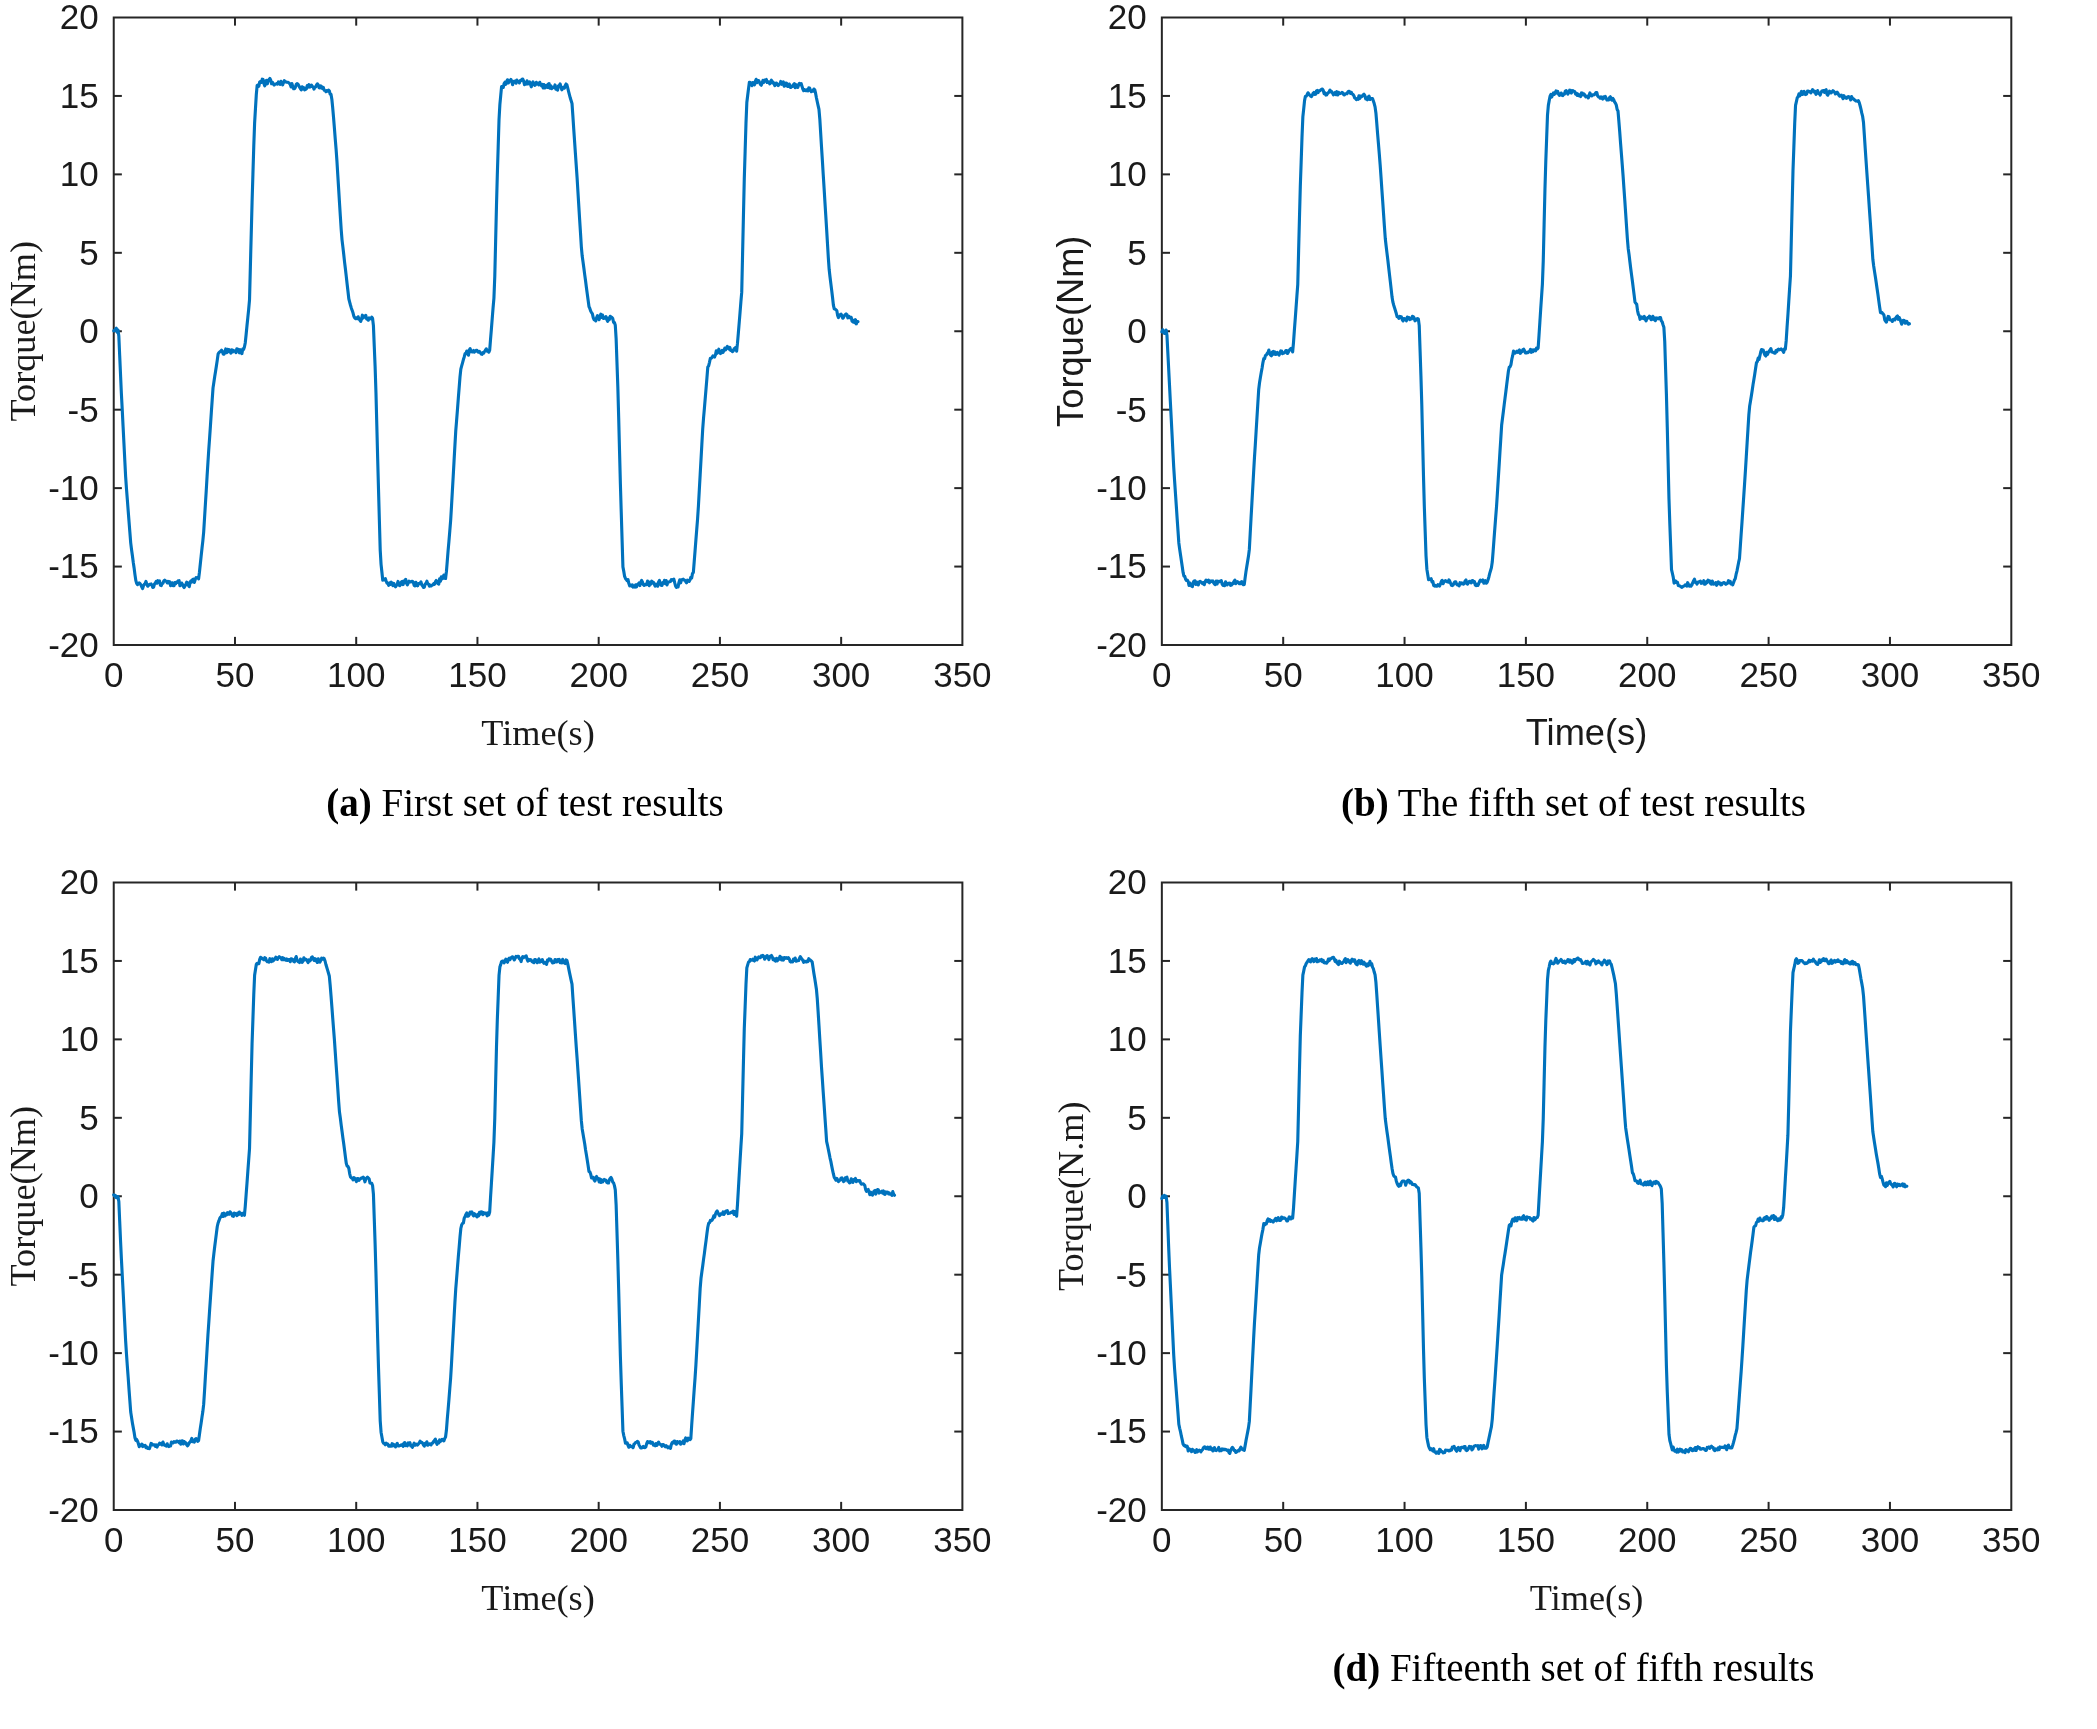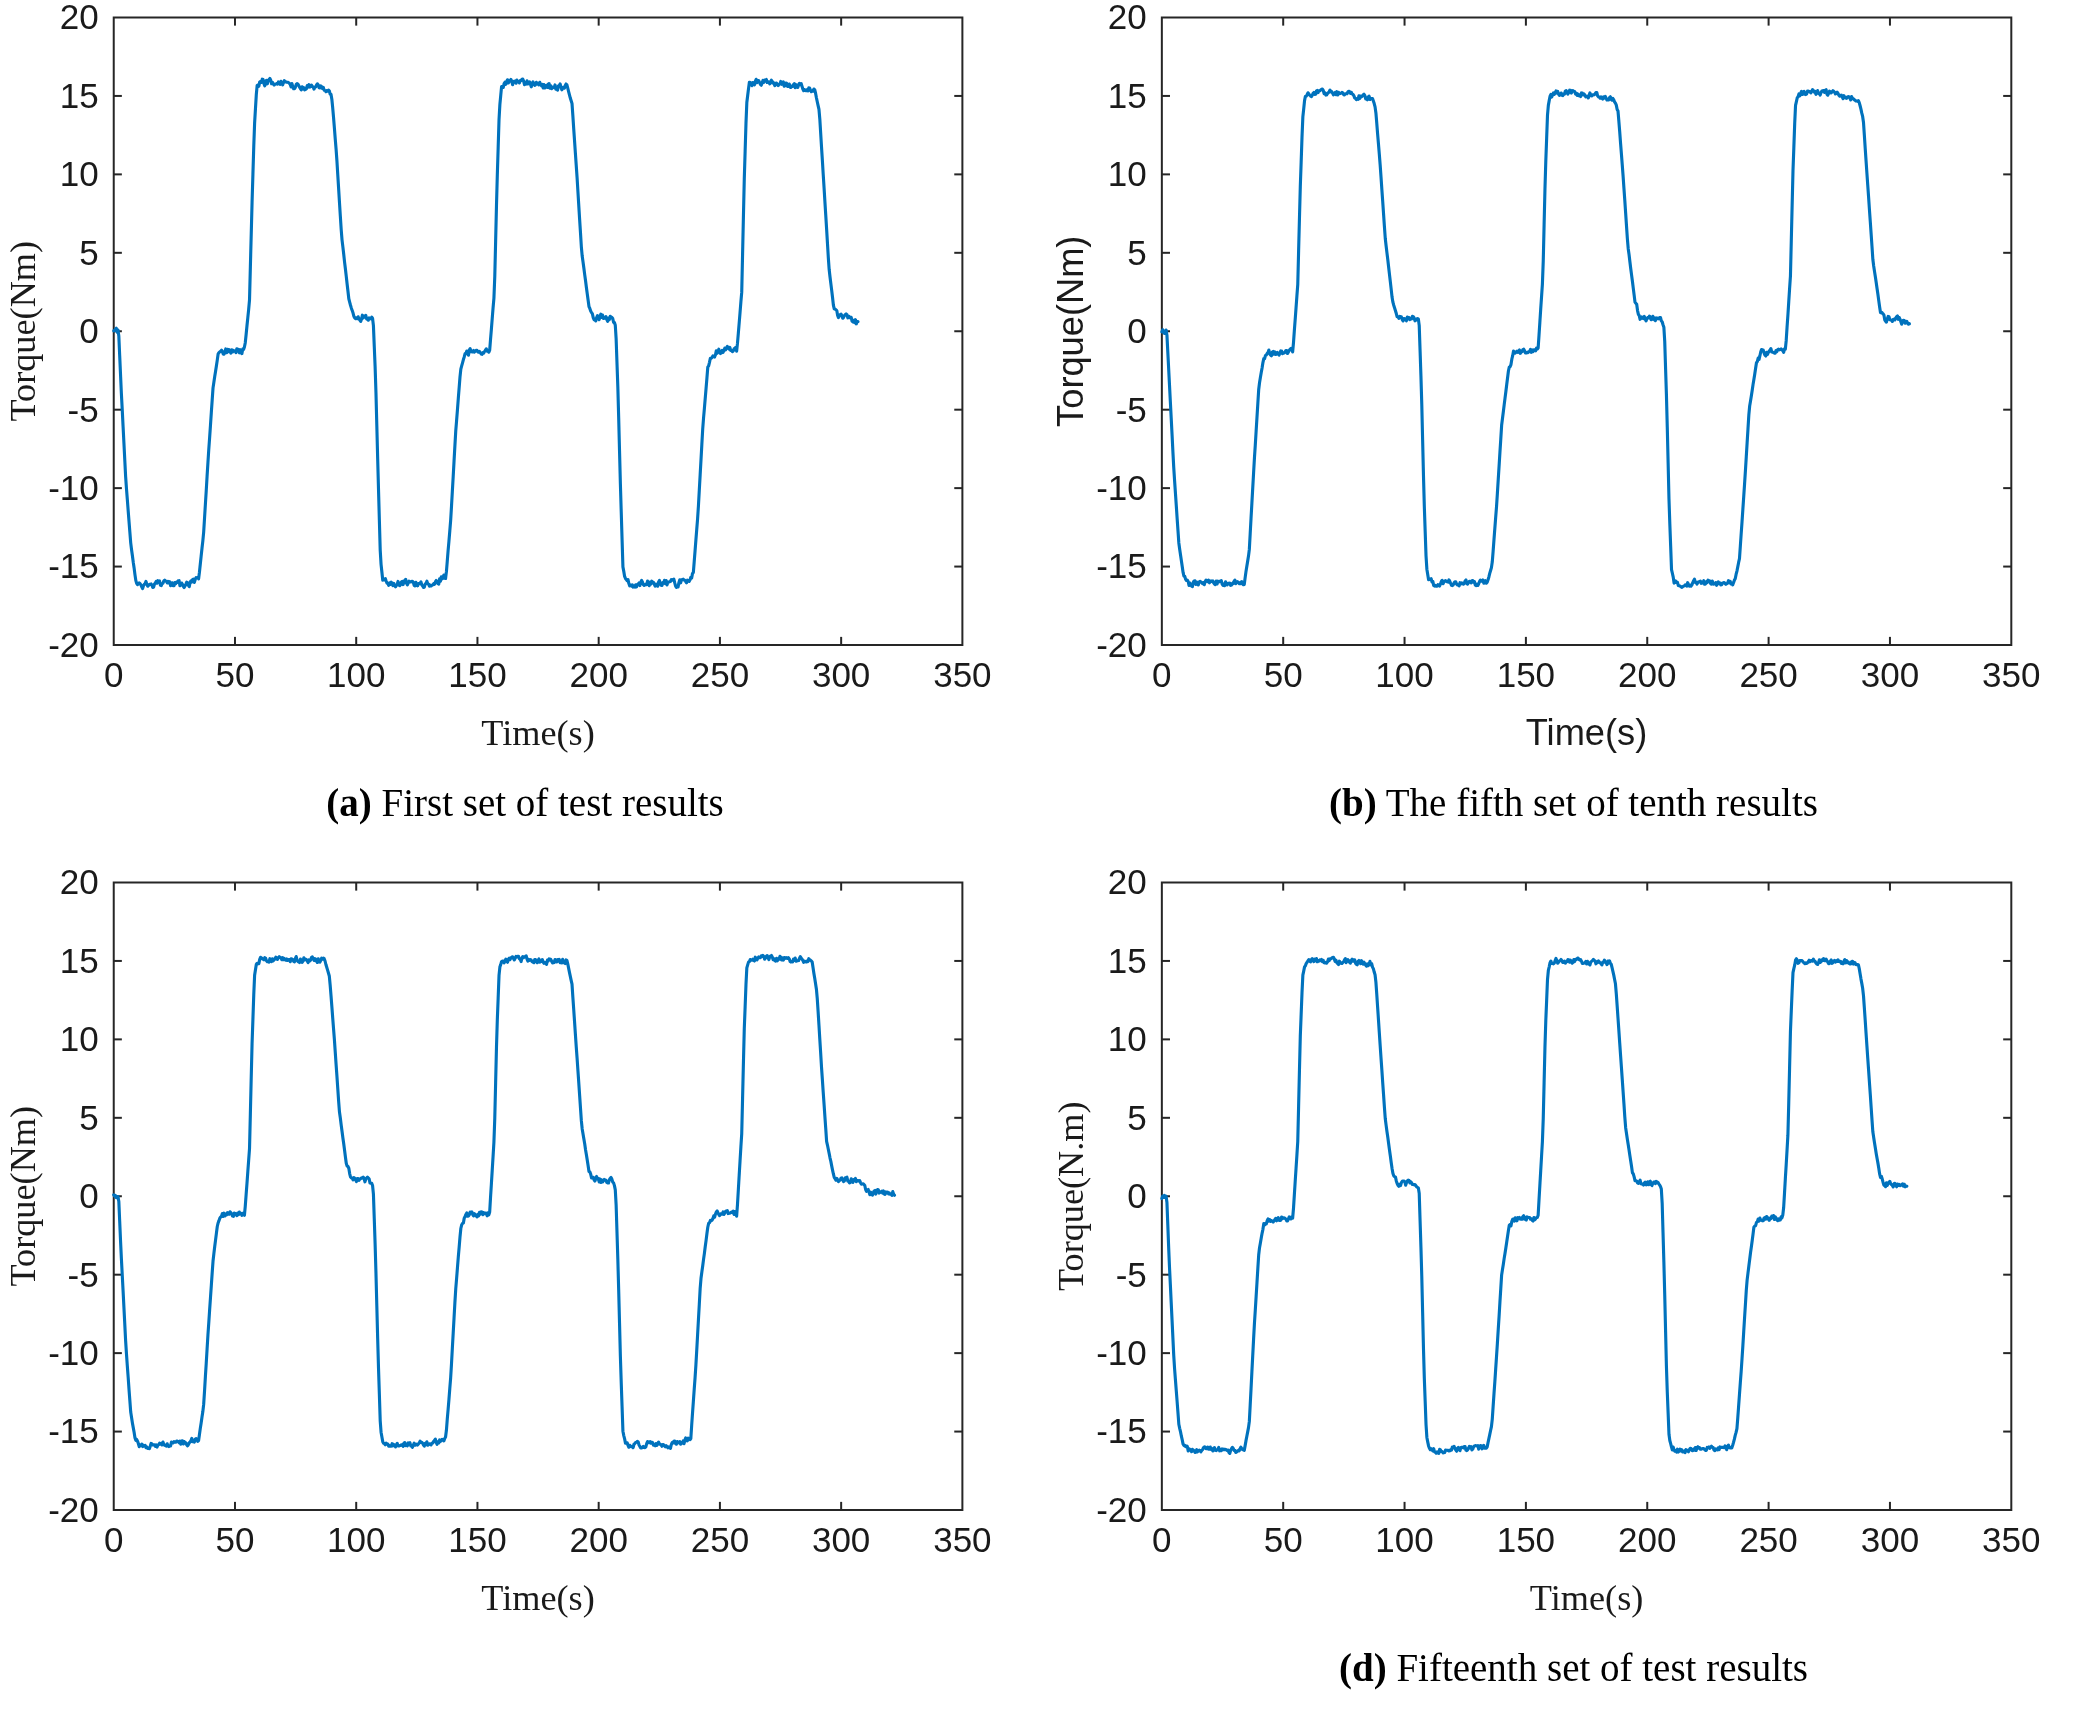--- a/index.html
+++ b/index.html
@@ -162,21 +162,21 @@
           <line x1="182" y1="153.5" x2="195" y2="153.5" stroke="#262626" stroke-width="3.2"></line>
           <line x1="1540" y1="153.5" x2="1527" y2="153.5" stroke="#262626" stroke-width="3.2"></line>
           <text x="158" y="172.5" text-anchor="end" font-family="&quot;Liberation Sans&quot;, sans-serif" font-size="56" fill="#1a1a1a">15</text>
           <text x="158" y="47" text-anchor="end" font-family="&quot;Liberation Sans&quot;, sans-serif" font-size="56" fill="#1a1a1a">20</text>
           <text x="861" y="1192" text-anchor="middle" font-family="&quot;Liberation Sans&quot;, sans-serif" font-size="58" fill="#1a1a1a">Time(s)</text>
           <text x="56" y="530" text-anchor="middle" transform="rotate(-90 56 530)" font-family="&quot;Liberation Sans&quot;, sans-serif" font-size="58" fill="#1a1a1a">Torque(Nm)</text>
           <path d="M182.00 530.98L183.36 527.61L184.72 530.49L186.07 533.60L187.43 532.46L188.79 528.14L190.15 536.26L191.51 563.08L192.86 589.24L194.22 615.77L195.58 642.35L196.94 668.49L198.30 694.86L199.65 722.20L201.01 747.71L202.37 769.05L203.73 789.06L205.09 808.94L206.44 829.45L207.80 848.93L209.16 868.73L210.52 878.68L211.88 888.12L213.23 897.23L214.59 906.44L215.95 915.87L217.31 921.96L218.67 922.09L220.02 927.02L221.38 928.73L222.74 928.27L224.10 930.37L225.46 936.81L226.81 932.91L228.17 935.15L229.53 937.86L230.89 938.44L232.25 931.62L233.60 929.47L234.96 929.18L236.32 935.24L237.68 931.25L239.04 933.55L240.39 935.80L241.75 930.80L243.11 930.02L244.47 931.02L245.83 932.36L247.18 933.83L248.54 932.12L249.90 935.52L251.26 930.39L252.62 928.24L253.97 929.65L255.33 930.66L256.69 928.14L258.05 932.56L259.41 929.80L260.76 929.46L262.12 930.61L263.48 929.42L264.84 932.48L266.20 934.41L267.55 935.45L268.91 929.68L270.27 934.36L271.63 929.81L272.99 931.13L274.34 930.10L275.70 929.65L277.06 929.13L278.42 934.70L279.78 936.63L281.13 934.55L282.49 937.01L283.85 930.90L285.21 934.87L286.57 935.70L287.92 933.25L289.28 933.74L290.64 932.84L292.00 936.63L293.36 935.97L294.71 933.36L296.07 933.95L297.43 930.21L298.79 928.20L300.15 933.94L301.50 932.06L302.86 930.57L304.22 932.08L305.58 933.75L306.94 933.91L308.29 931.33L309.65 930.73L311.01 934.46L312.37 935.50L313.73 935.09L315.08 925.01L316.44 915.02L317.80 906.27L319.16 898.21L320.52 889.76L321.87 879.04L323.23 854.05L324.59 829.01L325.95 805.11L327.31 780.71L328.66 756.76L330.02 733.11L331.38 712.10L332.74 689.60L334.10 667.48L335.45 645.59L336.81 623.66L338.17 612.45L339.53 603.90L340.89 596.11L342.24 588.69L343.60 580.08L344.96 573.75L346.32 573.77L347.68 568.56L349.03 568.03L350.39 565.43L351.75 563.95L353.11 560.11L354.47 566.46L355.82 568.08L357.18 569.26L358.54 563.27L359.90 562.37L361.26 566.82L362.61 563.17L363.97 567.13L365.33 565.98L366.69 563.98L368.05 566.42L369.40 568.24L370.76 564.86L372.12 561.47L373.48 561.70L374.84 565.84L376.19 565.36L377.55 564.66L378.91 563.56L380.27 560.74L381.63 560.75L382.98 565.64L384.34 563.24L385.70 560.46L387.06 558.54L388.42 557.40L389.77 559.24L391.13 563.09L392.49 547.77L393.85 528.58L395.21 510.78L396.56 492.05L397.92 473.49L399.28 455.51L400.64 401.63L402.00 349.13L403.35 298.33L404.71 259.48L406.07 219.43L407.43 186.91L408.79 174.10L410.14 161.00L411.50 154.00L412.86 153.82L414.22 151.51L415.58 148.43L416.93 149.98L418.29 152.29L419.65 153.51L421.01 154.67L422.37 152.52L423.72 149.43L425.08 148.00L426.44 151.10L427.80 150.81L429.16 145.68L430.51 144.53L431.87 148.19L433.23 145.48L434.59 145.23L435.95 143.94L437.30 143.06L438.66 142.42L440.02 144.57L441.38 149.92L442.74 148.29L444.09 152.11L445.45 151.85L446.81 149.48L448.17 148.39L449.53 146.58L450.88 144.14L452.24 147.13L453.60 146.72L454.96 148.87L456.32 151.83L457.67 150.05L459.03 148.00L460.39 151.52L461.75 146.66L463.11 151.90L464.46 147.66L465.82 149.90L467.18 149.64L468.54 148.95L469.90 147.84L471.25 148.52L472.61 151.55L473.97 151.92L475.33 150.03L476.69 149.94L478.04 149.96L479.40 147.13L480.76 145.95L482.12 146.70L483.48 149.38L484.83 147.72L486.19 150.26L487.55 150.92L488.91 153.01L490.27 156.55L491.62 157.40L492.98 159.35L494.34 157.98L495.70 158.90L497.06 153.38L498.41 157.72L499.77 153.76L501.13 154.89L502.49 153.70L503.85 151.97L505.20 150.72L506.56 152.96L507.92 158.19L509.28 157.75L510.64 159.69L511.99 154.75L513.35 153.92L514.71 159.17L516.07 157.91L517.43 157.66L518.78 157.60L520.14 161.59L521.50 165.77L522.86 171.01L524.22 180.67L525.57 196.85L526.93 214.18L528.29 230.37L529.65 246.53L531.01 263.73L532.36 282.85L533.72 302.98L535.08 322.36L536.44 342.22L537.80 362.30L539.15 381.18L540.51 393.12L541.87 404.54L543.23 415.64L544.59 427.56L545.94 439.49L547.30 450.93L548.66 463.06L550.02 475.28L551.38 483.47L552.73 488.45L554.09 492.63L555.45 497.25L556.81 501.67L558.17 506.84L559.52 506.79L560.88 509.36L562.24 506.31L563.60 507.10L564.96 506.99L566.31 511.44L567.67 513.64L569.03 509.70L570.39 509.98L571.75 510.58L573.10 513.20L574.46 507.24L575.82 510.08L577.18 508.09L578.54 511.26L579.89 510.32L581.25 510.44L582.61 506.13L583.97 506.77L585.33 508.73L586.68 513.36L588.04 512.03L589.40 510.78L590.76 509.63L592.12 510.57L593.47 521.02L594.83 561.02L596.19 601.45L597.55 647.01L598.91 704.50L600.26 761.02L601.62 810.45L602.98 850.28L604.34 889.38L605.70 910.63L607.05 919.11L608.41 927.55L609.77 926.47L611.13 926.99L612.49 926.02L613.84 931.10L615.20 930.18L616.56 936.66L617.92 937.70L619.28 936.50L620.63 938.08L621.99 938.02L623.35 935.46L624.71 936.05L626.07 937.61L627.42 934.34L628.78 930.27L630.14 928.47L631.50 933.97L632.86 931.15L634.21 929.92L635.57 928.94L636.93 930.15L638.29 930.95L639.65 931.45L641.00 927.76L642.36 930.09L643.72 933.40L645.08 936.40L646.44 936.97L647.79 935.93L649.15 932.53L650.51 931.01L651.87 931.04L653.23 934.51L654.58 935.93L655.94 935.33L657.30 937.55L658.66 932.23L660.02 934.19L661.37 932.69L662.73 933.16L664.09 934.66L665.45 933.70L666.81 929.51L668.16 928.00L669.52 933.60L670.88 934.62L672.24 931.45L673.60 930.04L674.95 930.70L676.31 932.71L677.67 929.16L679.03 928.87L680.39 931.50L681.74 930.68L683.10 936.37L684.46 937.07L685.82 934.79L687.18 936.65L688.53 934.09L689.89 930.53L691.25 928.04L692.61 929.91L693.97 929.96L695.32 927.98L696.68 933.03L698.04 932.73L699.40 928.96L700.76 933.17L702.11 931.62L703.47 927.58L704.83 923.09L706.19 917.48L707.55 912.75L708.90 908.23L710.26 898.88L711.62 881.82L712.98 863.39L714.34 845.32L715.69 827.92L717.05 810.48L718.41 789.43L719.77 767.35L721.13 745.71L722.48 723.77L723.84 702.52L725.20 680.45L726.56 669.59L727.92 658.73L729.27 647.89L730.63 637.06L731.99 626.49L733.35 615.27L734.71 604.34L736.06 593.60L737.42 587.38L738.78 586.59L740.14 583.36L741.50 574.72L742.85 569.19L744.21 561.76L745.57 564.06L746.93 564.98L748.29 563.17L749.64 562.03L751.00 563.93L752.36 561.76L753.72 560.00L755.08 565.34L756.43 563.48L757.79 562.62L759.15 559.36L760.51 558.77L761.87 561.30L763.22 564.72L764.58 564.82L765.94 563.53L767.30 564.07L768.66 562.32L770.01 562.57L771.37 559.00L772.73 563.74L774.09 559.83L775.45 562.61L776.80 559.64L778.16 560.26L779.52 561.22L780.88 557.05L782.24 558.67L783.59 556.57L784.95 536.44L786.31 515.78L787.67 494.75L789.03 474.73L790.38 454.58L791.74 417.49L793.10 359.81L794.46 303.31L795.82 257.53L797.17 221.25L798.53 184.14L799.89 168.63L801.25 161.04L802.61 153.91L803.96 151.19L805.32 155.25L806.68 151.87L808.04 148.76L809.40 151.05L810.75 149.05L812.11 145.50L813.47 148.85L814.83 146.26L816.19 150.47L817.54 152.52L818.90 151.90L820.26 148.83L821.62 152.35L822.98 152.89L824.33 150.08L825.69 150.67L827.05 145.65L828.41 144.89L829.77 148.32L831.12 150.53L832.48 148.20L833.84 144.27L835.20 144.53L836.56 149.00L837.91 145.21L839.27 145.04L840.63 146.26L841.99 146.31L843.35 150.55L844.70 148.93L846.06 152.77L847.42 150.54L848.78 153.18L850.14 152.58L851.49 154.48L852.85 148.66L854.21 149.01L855.57 151.63L856.93 150.33L858.28 152.27L859.64 154.87L861.00 153.98L862.36 154.11L863.72 156.62L865.07 152.52L866.43 148.57L867.79 153.29L869.15 153.36L870.51 151.88L871.86 151.86L873.22 151.69L874.58 150.36L875.94 147.98L877.30 147.95L878.65 153.26L880.01 155.10L881.37 155.34L882.73 157.06L884.09 154.85L885.44 156.83L886.80 158.61L888.16 155.01L889.52 156.77L890.88 154.23L892.23 157.13L893.59 160.01L894.95 159.50L896.31 159.93L897.67 156.19L899.02 154.83L900.38 159.33L901.74 160.33L903.10 157.57L904.46 159.78L905.81 163.18L907.17 165.05L908.53 168.19L909.89 175.25L911.25 177.68L912.60 193.65L913.96 210.72L915.32 228.88L916.68 246.25L918.04 263.67L919.39 281.80L920.75 301.33L922.11 320.57L923.47 340.95L924.83 361.39L926.18 381.32L927.54 397.54L928.90 407.18L930.26 418.76L931.62 430.04L932.97 440.19L934.33 450.40L935.69 461.35L937.05 472.18L938.41 483.43L939.76 485.24L941.12 486.90L942.48 496.91L943.84 502.96L945.20 505.02L946.55 510.87L947.91 509.09L949.27 507.22L950.63 509.16L951.99 509.64L953.34 506.33L954.70 510.47L956.06 513.37L957.42 509.84L958.78 508.19L960.13 508.80L961.49 505.74L962.85 507.26L964.21 511.57L965.57 511.02L966.92 506.16L968.28 508.24L969.64 511.73L971.00 513.03L972.36 508.71L973.71 509.72L975.07 508.99L976.43 510.15L977.79 507.99L979.15 507.92L980.50 513.31L981.86 514.74L983.22 519.65L984.58 523.61L985.94 546.23L987.29 589.09L988.65 631.39L990.01 683.41L991.37 740.42L992.73 798.12L994.08 837.99L995.44 874.27L996.80 911.40L998.16 917.23L999.52 923.42L1000.87 932.98L1002.23 931.98L1003.59 929.62L1004.95 932.09L1006.31 931.83L1007.66 936.90L1009.02 937.26L1010.38 937.63L1011.74 938.50L1013.10 939.74L1014.45 938.94L1015.81 937.95L1017.17 937.43L1018.53 935.82L1019.89 935.96L1021.24 937.92L1022.60 932.32L1023.96 935.47L1025.32 937.72L1026.68 936.28L1028.03 937.67L1029.39 936.11L1030.75 932.10L1032.11 929.22L1033.47 926.76L1034.82 931.76L1036.18 931.44L1037.54 934.58L1038.90 932.14L1040.26 930.71L1041.61 930.52L1042.97 929.82L1044.33 933.45L1045.69 931.92L1047.05 933.09L1048.40 929.13L1049.76 934.85L1051.12 934.05L1052.48 931.19L1053.84 931.99L1055.19 928.18L1056.55 930.70L1057.91 929.39L1059.27 933.61L1060.63 934.63L1061.98 929.62L1063.34 934.63L1064.70 934.41L1066.06 934.35L1067.42 932.24L1068.77 936.57L1070.13 933.41L1071.49 931.04L1072.85 933.77L1074.21 932.66L1075.56 935.78L1076.92 935.57L1078.28 932.86L1079.64 932.65L1081.00 931.97L1082.35 933.70L1083.71 934.87L1085.07 933.88L1086.43 932.99L1087.79 929.04L1089.14 932.24L1090.50 930.13L1091.86 934.42L1093.22 932.52L1094.58 935.71L1095.93 932.34L1097.29 928.24L1098.65 925.95L1100.01 919.17L1101.37 913.78L1102.72 906.99L1104.08 899.91L1105.44 893.81L1106.80 873.98L1108.16 854.00L1109.51 834.85L1110.87 814.54L1112.23 794.77L1113.59 774.18L1114.95 753.02L1116.30 730.95L1117.66 708.51L1119.02 686.51L1120.38 664.12L1121.74 649.62L1123.09 641.71L1124.45 633.17L1125.81 624.29L1127.17 614.97L1128.53 606.79L1129.88 598.36L1131.24 589.34L1132.60 580.37L1133.96 578.48L1135.32 573.07L1136.67 575.22L1138.03 569.57L1139.39 563.18L1140.75 559.23L1142.11 560.36L1143.46 560.23L1144.82 565.06L1146.18 568.21L1147.54 569.55L1148.90 563.65L1150.25 567.19L1151.61 563.95L1152.97 561.77L1154.33 560.17L1155.69 557.72L1157.04 563.21L1158.40 563.38L1159.76 563.95L1161.12 564.94L1162.48 565.12L1163.83 560.95L1165.19 562.45L1166.55 559.37L1167.91 558.70L1169.27 559.74L1170.62 559.32L1171.98 558.18L1173.34 559.42L1174.70 561.07L1176.06 563.80L1177.41 558.32L1178.77 558.69L1180.13 545.12L1181.49 523.89L1182.85 504.31L1184.20 483.08L1185.56 461.90L1186.92 441.63L1188.28 384.77L1189.64 328.20L1190.99 273.24L1192.35 236.20L1193.71 198.01L1195.07 168.57L1196.43 162.50L1197.78 156.38L1199.14 154.76L1200.50 150.30L1201.86 153.48L1203.22 149.49L1204.57 146.22L1205.93 151.17L1207.29 146.85L1208.65 146.05L1210.01 150.92L1211.36 151.34L1212.72 150.29L1214.08 145.80L1215.44 145.87L1216.80 146.69L1218.15 146.56L1219.51 148.63L1220.87 146.18L1222.23 143.34L1223.59 144.87L1224.94 147.34L1226.30 146.32L1227.66 151.00L1229.02 149.19L1230.38 144.97L1231.73 149.47L1233.09 148.82L1234.45 152.18L1235.81 148.19L1237.17 145.78L1238.52 145.39L1239.88 144.98L1241.24 147.71L1242.60 144.53L1243.96 143.55L1245.31 150.63L1246.67 152.29L1248.03 149.48L1249.39 145.86L1250.75 148.12L1252.10 148.77L1253.46 146.71L1254.82 145.08L1256.18 146.55L1257.54 147.64L1258.89 150.30L1260.25 149.37L1261.61 147.47L1262.97 149.49L1264.33 152.44L1265.68 153.90L1267.04 152.51L1268.40 152.31L1269.76 155.31L1271.12 157.91L1272.47 153.05L1273.83 155.94L1275.19 156.88L1276.55 157.35L1277.91 155.09L1279.26 154.57L1280.62 154.71L1281.98 157.26L1283.34 159.92L1284.70 154.62L1286.05 157.10L1287.41 158.12L1288.77 159.23L1290.13 160.49L1291.49 161.41L1292.84 161.77L1294.20 162.16L1295.56 161.10L1296.92 164.08L1298.28 169.20L1299.63 174.65L1300.99 181.11L1302.35 186.35L1303.71 196.01L1305.07 216.29L1306.42 236.88L1307.78 257.00L1309.14 276.80L1310.50 296.26L1311.86 315.55L1313.21 335.60L1314.57 354.81L1315.93 374.74L1317.29 394.38L1318.65 414.89L1320.00 425.56L1321.36 434.61L1322.72 443.33L1324.08 452.51L1325.44 461.98L1326.79 471.29L1328.15 481.44L1329.51 491.27L1330.87 500.16L1332.23 499.33L1333.58 500.49L1334.94 502.33L1336.30 503.69L1337.66 511.70L1339.02 513.90L1340.37 515.48L1341.73 510.30L1343.09 506.21L1344.45 506.81L1345.81 511.66L1347.16 511.86L1348.52 512.60L1349.88 514.29L1351.24 511.13L1352.60 510.61L1353.95 511.84L1355.31 508.79L1356.67 506.58L1358.03 505.46L1359.39 510.91L1360.74 507.91L1362.10 510.70L1363.46 514.65L1364.82 518.66L1366.18 513.53L1367.53 512.42L1368.89 512.77L1370.25 517.12L1371.61 516.73L1372.97 514.07L1374.32 516.97L1375.68 518.69L1377.04 517.99" fill="none" stroke="#0072BD" stroke-width="5" stroke-linejoin="round" stroke-linecap="round"></path>
         </svg>
       </div>
     <div class="panel-caption">
-      <span class="cap-letter">(b)</span><span> </span><span>The fifth set of tenth results</span>
+      <span class="cap-letter">(b)</span><span> </span><span>The fifth set of test results</span>
     </div>
   </div>
 
   <div class="panel">
     <div class="plot-holder">
         <svg viewBox="0 0 1677 1240" preserveAspectRatio="none">
           <rect x="182" y="28" width="1358" height="1004" fill="none" stroke="#262626" stroke-width="3.2"></rect>
           <text x="182" y="1100" text-anchor="middle" font-family="&quot;Liberation Sans&quot;, sans-serif" font-size="56" fill="#1a1a1a">0</text>
           <line x1="376" y1="1032" x2="376" y2="1019" stroke="#262626" stroke-width="3.2"></line>
           <line x1="376" y1="28" x2="376" y2="41" stroke="#262626" stroke-width="3.2"></line>
@@ -273,18 +273,18 @@
           <line x1="182" y1="153.5" x2="195" y2="153.5" stroke="#262626" stroke-width="3.2"></line>
           <line x1="1540" y1="153.5" x2="1527" y2="153.5" stroke="#262626" stroke-width="3.2"></line>
           <text x="158" y="172.5" text-anchor="end" font-family="&quot;Liberation Sans&quot;, sans-serif" font-size="56" fill="#1a1a1a">15</text>
           <text x="158" y="47" text-anchor="end" font-family="&quot;Liberation Sans&quot;, sans-serif" font-size="56" fill="#1a1a1a">20</text>
           <text x="861" y="1192" text-anchor="middle" font-family="&quot;Liberation Serif&quot;, serif" font-size="58" fill="#1a1a1a">Time(s)</text>
           <text x="56" y="530" text-anchor="middle" transform="rotate(-90 56 530)" font-family="&quot;Liberation Serif&quot;, serif" font-size="58" fill="#1a1a1a">Torque(N.m)</text>
           <path d="M182.00 533.64L183.36 529.82L184.72 531.87L186.07 528.77L187.43 531.61L188.79 529.96L190.15 539.98L191.51 575.37L192.86 611.09L194.22 643.17L195.58 671.11L196.94 699.75L198.30 727.76L199.65 756.15L201.01 784.51L202.37 805.96L203.73 823.97L205.09 841.49L206.44 858.80L207.80 876.75L209.16 894.80L210.52 901.37L211.88 907.06L213.23 913.96L214.59 919.83L215.95 926.51L217.31 928.93L218.67 928.70L220.02 930.76L221.38 929.59L222.74 930.33L224.10 937.35L225.46 933.81L226.81 935.23L228.17 936.28L229.53 938.69L230.89 934.90L232.25 936.12L233.60 937.12L234.96 939.88L236.32 939.61L237.68 935.57L239.04 938.88L240.39 937.38L241.75 936.31L243.11 936.92L244.47 938.96L245.83 936.57L247.18 935.45L248.54 932.17L249.90 931.08L251.26 931.23L252.62 933.86L253.97 933.90L255.33 931.48L256.69 934.69L258.05 934.73L259.41 931.25L260.76 935.19L262.12 934.41L263.48 937.56L264.84 933.02L266.20 932.30L267.55 936.56L268.91 937.02L270.27 935.62L271.63 934.78L272.99 931.92L274.34 937.35L275.70 934.98L277.06 937.14L278.42 934.20L279.78 935.50L281.13 934.63L282.49 935.57L283.85 934.89L285.21 935.67L286.57 936.92L287.92 936.33L289.28 940.06L290.64 941.45L292.00 936.38L293.36 933.81L294.71 931.78L296.07 933.16L297.43 936.66L298.79 936.44L300.15 939.89L301.50 939.43L302.86 937.62L304.22 936.60L305.58 937.45L306.94 934.35L308.29 931.59L309.65 933.39L311.01 935.45L312.37 934.38L313.73 936.57L315.08 929.43L316.44 921.43L317.80 914.40L319.16 907.47L320.52 900.19L321.87 890.25L323.23 864.40L324.59 838.12L325.95 810.91L327.31 784.64L328.66 758.62L330.02 733.54L331.38 712.41L332.74 690.08L334.10 668.01L335.45 645.83L336.81 623.98L338.17 612.30L339.53 604.67L340.89 596.83L342.24 589.29L343.60 582.91L344.96 573.77L346.32 575.95L347.68 573.48L349.03 574.07L350.39 569.13L351.75 566.38L353.11 569.67L354.47 567.24L355.82 570.16L357.18 569.03L358.54 569.80L359.90 571.32L361.26 569.32L362.61 567.25L363.97 565.26L365.33 569.29L366.69 566.33L368.05 564.15L369.40 568.65L370.76 568.77L372.12 568.34L373.48 563.23L374.84 565.70L376.19 564.44L377.55 564.66L378.91 565.16L380.27 566.56L381.63 569.32L382.98 569.38L384.34 566.27L385.70 562.96L387.06 565.82L388.42 566.36L389.77 562.80L391.13 565.05L392.49 549.13L393.85 527.33L395.21 505.99L396.56 485.23L397.92 464.22L399.28 442.43L400.64 385.77L402.00 328.25L403.35 273.47L404.71 239.04L406.07 204.44L407.43 176.25L408.79 169.70L410.14 163.08L411.50 161.24L412.86 157.42L414.22 155.68L415.58 153.41L416.93 151.31L418.29 153.89L419.65 155.10L421.01 151.29L422.37 149.90L423.72 152.99L425.08 154.63L426.44 150.67L427.80 152.99L429.16 149.64L430.51 154.84L431.87 152.76L433.23 153.66L434.59 152.01L435.95 153.05L437.30 151.15L438.66 154.60L440.02 152.65L441.38 156.50L442.74 156.69L444.09 155.66L445.45 157.07L446.81 155.15L448.17 150.57L449.53 153.13L450.88 149.93L452.24 150.14L453.60 148.92L454.96 147.88L456.32 147.54L457.67 150.33L459.03 154.28L460.39 152.34L461.75 156.48L463.11 157.72L464.46 159.42L465.82 153.87L467.18 155.92L468.54 157.25L469.90 157.62L471.25 155.95L472.61 154.94L473.97 151.68L475.33 149.75L476.69 156.18L478.04 153.70L479.40 151.48L480.76 153.02L482.12 155.66L483.48 156.99L484.83 152.50L486.19 150.66L487.55 153.95L488.91 151.85L490.27 151.80L491.62 157.04L492.98 158.70L494.34 159.80L495.70 154.23L497.06 152.83L498.41 155.48L499.77 157.87L501.13 153.10L502.49 157.33L503.85 158.57L505.20 155.59L506.56 157.68L507.92 160.32L509.28 161.77L510.64 158.26L511.99 160.80L513.35 159.16L514.71 154.09L516.07 159.81L517.43 157.64L518.78 163.38L520.14 165.96L521.50 171.25L522.86 175.52L524.22 187.39L525.57 206.43L526.93 226.94L528.29 247.27L529.65 268.12L531.01 288.66L532.36 308.76L533.72 327.72L535.08 348.07L536.44 367.49L537.80 387.37L539.15 405.65L540.51 416.25L541.87 426.28L543.23 435.52L544.59 446.08L545.94 455.87L547.30 465.69L548.66 475.98L550.02 485.43L551.38 493.22L552.73 497.38L554.09 498.62L555.45 499.01L556.81 505.45L558.17 509.61L559.52 512.36L560.88 514.09L562.24 511.17L563.60 512.88L564.96 508.14L566.31 506.04L567.67 505.59L569.03 505.67L570.39 506.72L571.75 512.26L573.10 508.25L574.46 505.38L575.82 504.11L577.18 504.70L578.54 508.68L579.89 506.76L581.25 508.48L582.61 511.24L583.97 511.23L585.33 511.72L586.68 511.43L588.04 512.97L589.40 515.07L590.76 515.81L592.12 516.88L593.47 525.72L594.83 568.70L596.19 611.46L597.55 658.46L598.91 715.90L600.26 773.53L601.62 821.33L602.98 857.90L604.34 895.22L605.70 915.90L607.05 922.97L608.41 929.50L609.77 933.28L611.13 935.55L612.49 933.90L613.84 935.98L615.20 937.34L616.56 933.77L617.92 939.09L619.28 939.34L620.63 941.10L621.99 939.00L623.35 940.85L624.71 941.40L626.07 934.94L627.42 935.74L628.78 938.44L630.14 938.65L631.50 940.62L632.86 939.71L634.21 940.15L635.57 936.01L636.93 936.34L638.29 936.51L639.65 936.37L641.00 937.47L642.36 937.25L643.72 935.39L645.08 936.12L646.44 931.21L647.79 932.28L649.15 930.23L650.51 933.42L651.87 935.83L653.23 937.97L654.58 933.43L655.94 931.85L657.30 935.31L658.66 937.04L660.02 931.86L661.37 931.56L662.73 931.81L664.09 932.48L665.45 930.32L666.81 930.49L668.16 936.32L669.52 936.97L670.88 935.75L672.24 933.22L673.60 930.15L674.95 932.73L676.31 930.56L677.67 935.88L679.03 934.68L680.39 930.94L681.74 929.46L683.10 929.02L684.46 929.34L685.82 929.76L687.18 929.17L688.53 934.75L689.89 931.80L691.25 929.02L692.61 929.27L693.97 934.14L695.32 930.16L696.68 928.60L698.04 933.10L699.40 933.14L700.76 933.22L702.11 931.08L703.47 924.22L704.83 917.87L706.19 911.45L707.55 904.71L708.90 898.50L710.26 886.50L711.62 866.28L712.98 846.33L714.34 827.04L715.69 806.67L717.05 786.11L718.41 765.42L719.77 743.44L721.13 722.12L722.48 699.49L723.84 677.67L725.20 655.95L726.56 647.19L727.92 638.61L729.27 629.38L730.63 621.12L731.99 612.48L733.35 603.10L734.71 593.97L736.06 584.69L737.42 576.31L738.78 575.20L740.14 577.54L741.50 570.19L742.85 566.92L744.21 566.48L745.57 569.71L746.93 564.60L748.29 567.40L749.64 569.32L751.00 564.26L752.36 565.90L753.72 563.89L755.08 566.61L756.43 565.22L757.79 566.95L759.15 562.88L760.51 561.06L761.87 566.82L763.22 563.91L764.58 568.06L765.94 563.06L767.30 563.77L768.66 563.91L770.01 564.01L771.37 566.71L772.73 566.22L774.09 568.43L775.45 569.59L776.80 563.99L778.16 567.78L779.52 565.94L780.88 564.15L782.24 564.03L783.59 560.28L784.95 536.27L786.31 512.60L787.67 489.31L789.03 466.00L790.38 442.76L791.74 405.43L793.10 348.64L794.46 291.85L795.82 248.90L797.17 216.52L798.53 183.25L799.89 168.77L801.25 162.99L802.61 156.27L803.96 153.73L805.32 157.64L806.68 157.48L808.04 158.13L809.40 157.01L810.75 152.78L812.11 149.57L813.47 153.06L814.83 157.13L816.19 155.51L817.54 153.49L818.90 153.07L820.26 151.09L821.62 153.39L822.98 155.91L824.33 156.09L825.69 153.86L827.05 156.94L828.41 154.61L829.77 154.60L831.12 151.43L832.48 151.54L833.84 155.44L835.20 152.12L836.56 155.16L837.91 157.18L839.27 155.82L840.63 151.26L841.99 154.52L843.35 150.85L844.70 151.12L846.06 149.47L847.42 148.83L848.78 151.06L850.14 152.14L851.49 151.38L852.85 154.06L854.21 157.66L855.57 157.57L856.93 156.85L858.28 156.46L859.64 154.37L861.00 158.39L862.36 154.14L863.72 158.14L865.07 158.11L866.43 159.88L867.79 154.76L869.15 153.96L870.51 152.98L871.86 151.15L873.22 152.34L874.58 153.40L875.94 158.12L877.30 155.14L878.65 156.04L880.01 153.48L881.37 155.22L882.73 156.47L884.09 158.03L885.44 159.87L886.80 155.49L888.16 155.63L889.52 152.16L890.88 155.70L892.23 155.88L893.59 159.31L894.95 153.70L896.31 157.07L897.67 153.36L899.02 157.19L900.38 158.80L901.74 164.30L903.10 170.18L904.46 176.14L905.81 183.31L907.17 190.06L908.53 206.17L909.89 225.24L911.25 245.18L912.60 264.66L913.96 284.55L915.32 304.10L916.68 323.26L918.04 342.90L919.39 362.64L920.75 382.23L922.11 403.09L923.47 420.30L924.83 429.58L926.18 438.70L927.54 447.08L928.90 456.10L930.26 465.04L931.62 474.16L932.97 482.80L934.33 492.65L935.69 494.10L937.05 499.05L938.41 504.99L939.76 504.95L941.12 505.67L942.48 508.61L943.84 509.35L945.20 506.56L946.55 504.32L947.91 509.90L949.27 510.35L950.63 510.55L951.99 512.17L953.34 508.82L954.70 507.35L956.06 511.74L957.42 511.68L958.78 506.98L960.13 511.47L961.49 507.04L962.85 505.94L964.21 511.45L965.57 512.85L966.92 509.10L968.28 507.33L969.64 507.11L971.00 509.80L972.36 506.23L973.71 507.24L975.07 507.84L976.43 510.21L977.79 511.90L979.15 514.35L980.50 518.39L981.86 541.32L983.22 588.15L984.58 635.43L985.94 687.73L987.29 744.98L988.65 802.02L990.01 842.90L991.37 876.60L992.73 910.72L994.08 920.85L995.44 925.85L996.80 931.43L998.16 936.04L999.52 931.30L1000.87 936.07L1002.23 937.94L1003.59 936.91L1004.95 939.32L1006.31 934.63L1007.66 939.25L1009.02 937.77L1010.38 934.68L1011.74 937.39L1013.10 935.63L1014.45 939.13L1015.81 938.95L1017.17 937.60L1018.53 940.12L1019.89 935.55L1021.24 936.29L1022.60 937.14L1023.96 938.83L1025.32 935.49L1026.68 933.41L1028.03 933.70L1029.39 936.62L1030.75 937.04L1032.11 934.66L1033.47 935.99L1034.82 932.11L1036.18 936.84L1037.54 932.15L1038.90 930.82L1040.26 933.08L1041.61 932.21L1042.97 934.80L1044.33 934.59L1045.69 933.84L1047.05 933.52L1048.40 934.06L1049.76 935.20L1051.12 936.52L1052.48 936.65L1053.84 931.85L1055.19 932.28L1056.55 931.15L1057.91 933.37L1059.27 931.55L1060.63 929.82L1061.98 931.72L1063.34 932.00L1064.70 936.22L1066.06 936.92L1067.42 934.13L1068.77 935.62L1070.13 935.86L1071.49 932.51L1072.85 935.48L1074.21 931.09L1075.56 932.26L1076.92 931.69L1078.28 931.84L1079.64 932.10L1081.00 932.38L1082.35 929.41L1083.71 931.38L1085.07 935.44L1086.43 930.32L1087.79 928.20L1089.14 932.01L1090.50 932.78L1091.86 931.66L1093.22 932.57L1094.58 928.50L1095.93 923.89L1097.29 918.63L1098.65 912.66L1100.01 907.85L1101.37 901.84L1102.72 884.51L1104.08 865.87L1105.44 846.87L1106.80 828.19L1108.16 810.20L1109.51 790.00L1110.87 768.85L1112.23 746.54L1113.59 724.41L1114.95 702.79L1116.30 680.92L1117.66 664.22L1119.02 653.04L1120.38 642.00L1121.74 631.23L1123.09 620.36L1124.45 610.85L1125.81 600.82L1127.17 590.21L1128.53 579.20L1129.88 577.81L1131.24 576.94L1132.60 572.05L1133.96 571.00L1135.32 566.50L1136.67 569.79L1138.03 564.94L1139.39 568.27L1140.75 568.19L1142.11 569.30L1143.46 569.19L1144.82 564.90L1146.18 564.01L1147.54 566.65L1148.90 562.51L1150.25 564.13L1151.61 566.58L1152.97 568.50L1154.33 565.10L1155.69 565.76L1157.04 561.87L1158.40 563.60L1159.76 560.84L1161.12 567.06L1162.48 562.79L1163.83 564.67L1165.19 567.67L1166.55 568.99L1167.91 566.37L1169.27 568.15L1170.62 568.06L1171.98 563.14L1173.34 564.59L1174.70 560.08L1176.06 547.99L1177.41 525.26L1178.77 501.94L1180.13 479.61L1181.49 456.16L1182.85 432.27L1184.20 380.90L1185.56 323.85L1186.92 266.30L1188.28 233.34L1189.64 200.90L1190.99 172.28L1192.35 165.77L1193.71 160.35L1195.07 152.23L1196.43 150.02L1197.78 152.56L1199.14 157.30L1200.50 156.34L1201.86 152.95L1203.22 153.01L1204.57 152.79L1205.93 153.50L1207.29 155.09L1208.65 156.58L1210.01 157.88L1211.36 156.50L1212.72 157.46L1214.08 156.63L1215.44 154.55L1216.80 152.40L1218.15 154.78L1219.51 152.97L1220.87 152.97L1222.23 153.79L1223.59 150.70L1224.94 153.28L1226.30 154.05L1227.66 156.86L1229.02 158.41L1230.38 159.06L1231.73 156.55L1233.09 151.72L1234.45 155.91L1235.81 154.94L1237.17 151.67L1238.52 152.39L1239.88 149.67L1241.24 153.24L1242.60 153.19L1243.96 150.60L1245.31 153.47L1246.67 155.53L1248.03 157.96L1249.39 157.55L1250.75 153.77L1252.10 151.97L1253.46 157.29L1254.82 156.03L1256.18 154.17L1257.54 152.63L1258.89 155.53L1260.25 153.32L1261.61 154.10L1262.97 151.63L1264.33 154.48L1265.68 154.77L1267.04 154.06L1268.40 157.54L1269.76 156.19L1271.12 157.98L1272.47 153.58L1273.83 151.25L1275.19 156.51L1276.55 152.85L1277.91 156.23L1279.26 154.91L1280.62 157.44L1281.98 158.19L1283.34 158.22L1284.70 154.56L1286.05 154.06L1287.41 158.52L1288.77 155.71L1290.13 156.31L1291.49 159.13L1292.84 159.51L1294.20 159.20L1295.56 159.53L1296.92 165.81L1298.28 173.86L1299.63 182.15L1300.99 189.44L1302.35 197.15L1303.71 209.51L1305.07 228.55L1306.42 248.15L1307.78 268.90L1309.14 289.11L1310.50 308.84L1311.86 328.33L1313.21 348.02L1314.57 367.20L1315.93 387.62L1317.29 407.76L1318.65 426.90L1320.00 436.05L1321.36 444.63L1322.72 453.33L1324.08 461.87L1325.44 469.56L1326.79 477.04L1328.15 485.11L1329.51 494.28L1330.87 499.86L1332.23 498.11L1333.58 502.07L1334.94 507.59L1336.30 511.98L1337.66 513.05L1339.02 514.54L1340.37 508.51L1341.73 512.66L1343.09 509.12L1344.45 507.80L1345.81 506.14L1347.16 509.87L1348.52 511.43L1349.88 512.59L1351.24 515.00L1352.60 509.64L1353.95 509.40L1355.31 511.17L1356.67 514.87L1358.03 510.49L1359.39 512.56L1360.74 510.99L1362.10 512.97L1363.46 511.62L1364.82 512.36L1366.18 510.07L1367.53 513.97L1368.89 510.87L1370.25 514.91L1371.61 513.47L1372.97 513.88" fill="none" stroke="#0072BD" stroke-width="5" stroke-linejoin="round" stroke-linecap="round"></path>
         </svg>
       </div>
     <div class="panel-caption">
-      <span class="cap-letter">(d)</span><span> </span><span>Fifteenth set of test results</span>
+      <span class="cap-letter">(d)</span><span> </span><span>Fifteenth set of fifth results</span>
     </div>
   </div>
 
 </div>
 
 
 </body></html>

